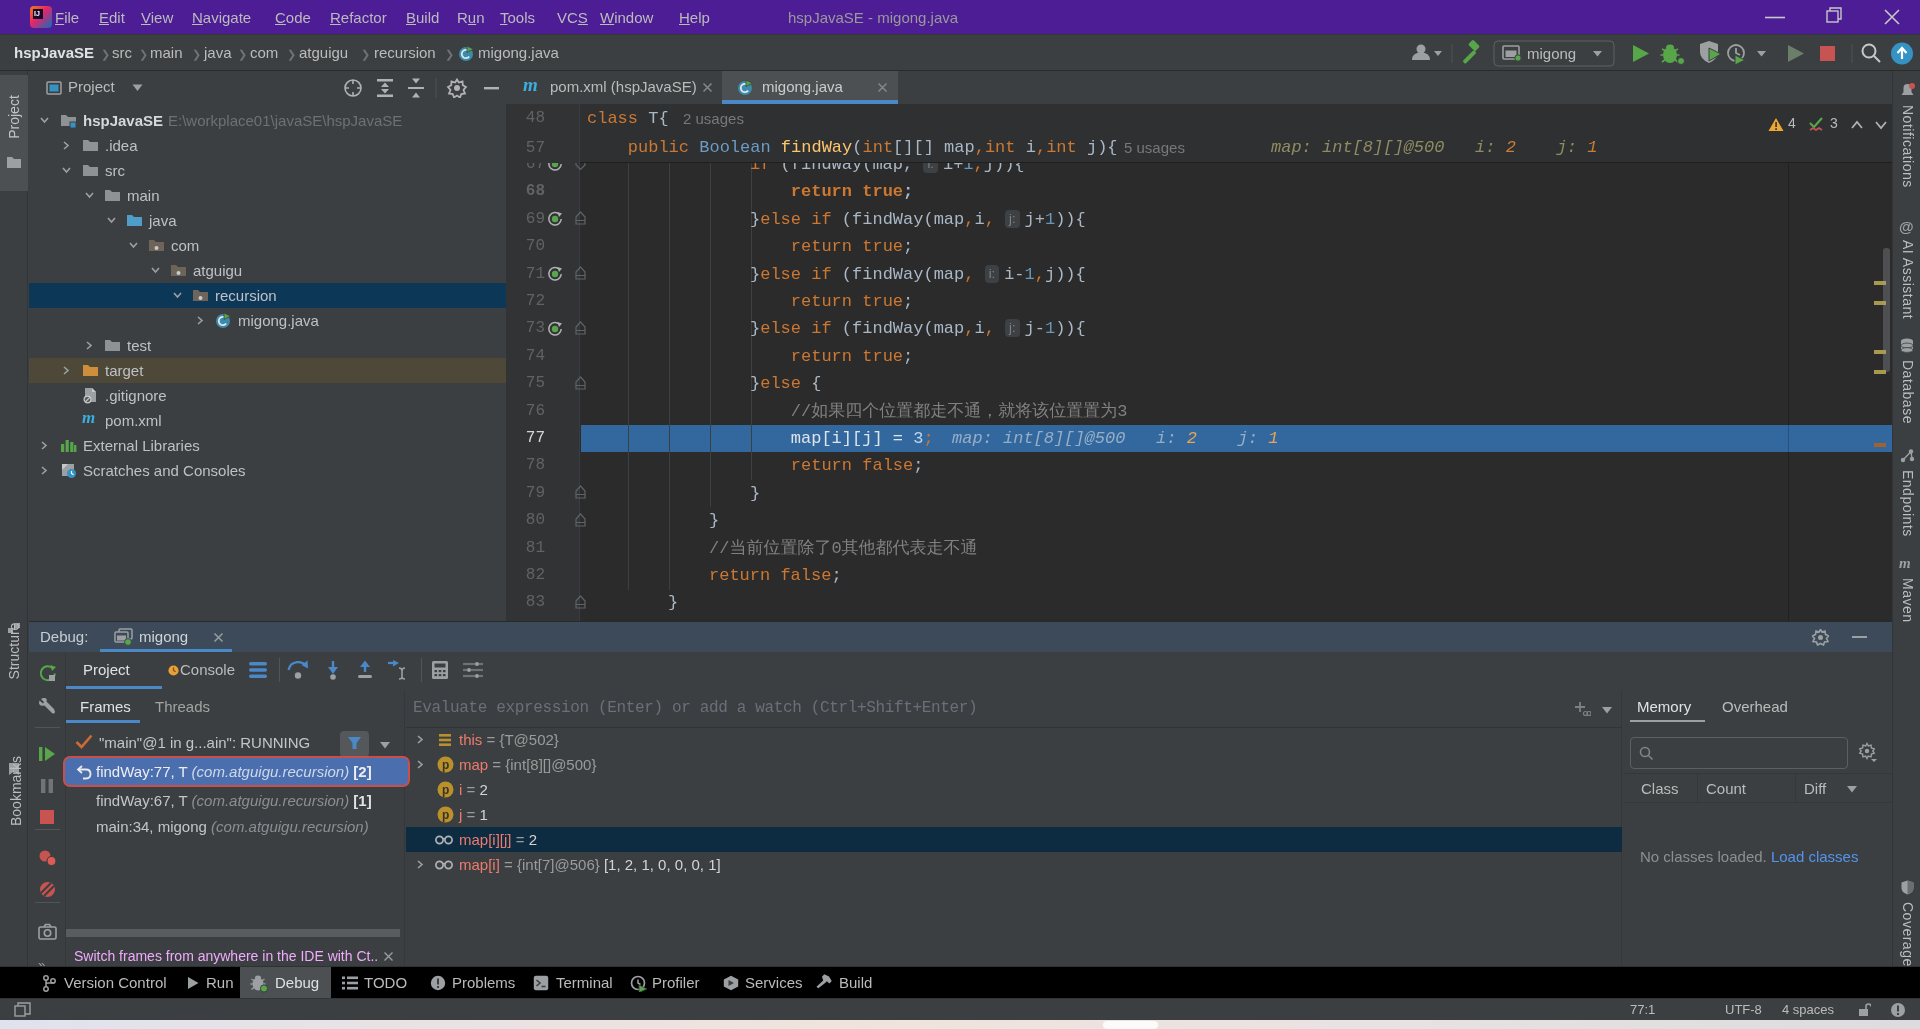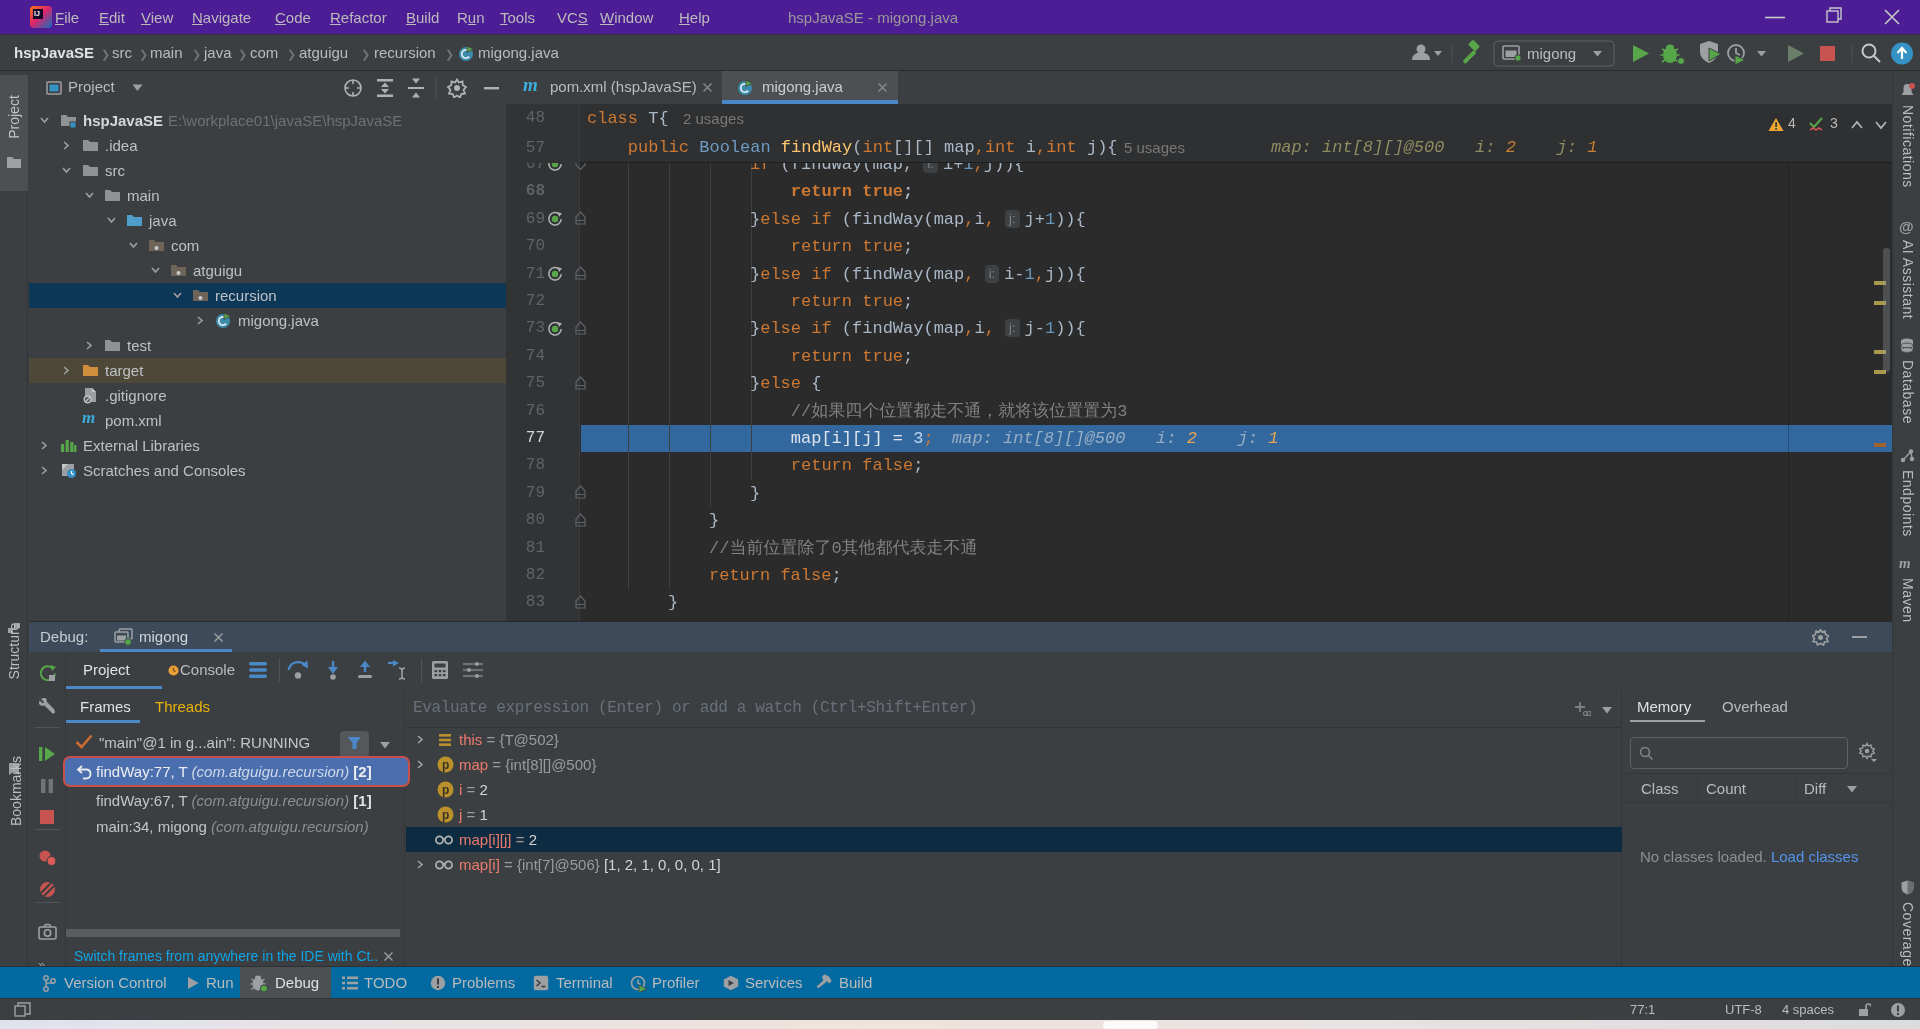--- a/index.html
+++ b/index.html
@@ -646,21 +646,21 @@
       </g>
       <circle cx="15" cy="3" r="2" fill="#9da0a2"></circle>
           <circle cx="7" cy="9" r="2" fill="#9da0a2"></circle>
           <circle cx="15" cy="15" r="2" fill="#9da0a2"></circle>
     </svg>
   </div>
 
   <div class="a" style="left:37px;top:68px;width:339px;height:277px;border-right:1px solid #34383a;">
     <span class="a" style="left:14px;top:0;line-height:33px;color:#dfe1e3;font-size:15px;">Frames</span>
     <div class="a" style="left:0;top:30px;width:74px;height:3px;background:#4a88c7;"></div>
-    <span class="a" style="left:89px;top:0;line-height:33px;color:#eab308;font-size:15px;">Threads</span>
+    <span class="a" style="left:89px;top:0;line-height:33px;color:#a3a3a3;font-size:15px;">Threads</span>
 
     <svg class="a" style="left:9px;top:44px;" width="18" height="15" viewBox="0 0 18 15">
           <path d="M 1.5 8 L 6.5 13 L 16.5 1.5" fill="none" stroke="#cd6b34" stroke-width="2.6"></path>
         </svg>
     <span class="a" style="left:33px;top:40px;line-height:26px;color:#c2c6ca;font-size:15px;white-space:pre;">"main"@1 in g...ain": RUNNING</span>
     <div class="a" style="left:274px;top:41px;width:29px;height:26px;background:#54585a;border-radius:4px;">
       <svg class="a" style="left:7px;top:5px;" width="15" height="15" viewBox="0 0 15 15">
             <path d="M 1 1 L 14 1 L 9.5 7 L 9.5 13 L 5.5 13 L 5.5 7 Z" fill="#4a88c7"></path>
           </svg>
     </div>
@@ -674,21 +674,21 @@
       <path d="M 3 5.5 L 11 5.5 Q 15.5 5.5 15.5 10 Q 15.5 14.5 11 14.5 L 8 14.5" fill="none" stroke="#e8eaec" stroke-width="1.8"></path>
     </svg>
     <span class="a" style="left:30px;top:66px;line-height:31px;color:#eceef0;font-size:15px;white-space:pre;">findWay:77, T <i style="color:#ced8e8;">(com.atguigu.recursion)</i> <b>[2]</b></span>
 
     <span class="a" style="left:30px;top:98px;line-height:26px;color:#c2c6ca;font-size:15px;white-space:pre;">findWay:67, T <i style="color:#8a8f93;">(com.atguigu.recursion)</i> <b style="color:#dfe1e3;">[1]</b></span>
 
     <span class="a" style="left:30px;top:124px;line-height:26px;color:#c2c6ca;font-size:15px;white-space:pre;">main:34, migong <i style="color:#8a8f93;">(com.atguigu.recursion)</i></span>
 
     <div class="a" style="left:0;top:239px;width:334px;height:8px;background:#595d5f;"></div>
 
-    <span class="a" style="left:8px;top:254px;line-height:24px;color:#0ea5e9;font-size:14px;white-space:pre;">Switch frames from anywhere in the IDE with Ct..</span>
+    <span class="a" style="left:8px;top:254px;line-height:24px;color:#f0abfc;font-size:14px;white-space:pre;">Switch frames from anywhere in the IDE with Ct..</span>
     <svg class="a" style="left:317px;top:261px;" width="11" height="11" viewBox="0 0 11 11">
           <path d="M 1.5 1.5 L 9.5 9.5 M 9.5 1.5 L 1.5 9.5" stroke="#9a9da0" stroke-width="1.4"></path>
         </svg>
   </div>
 
   <div class="a" style="left:377px;top:68px;width:1216px;height:277px;border-right:1px solid #34383a;">
     <div class="a" style="left:0;top:0;width:1216px;height:38px;border-bottom:1px solid #313435;"></div>
     <span class="a mono" style="left:7px;top:0;line-height:37px;color:#69707a;font-size:16px;letter-spacing:-0.35px;">Evaluate expression (Enter) or add a watch (Ctrl+Shift+Enter)</span>
     <svg class="a" style="left:1167px;top:10px;" width="18" height="18" viewBox="0 0 18 18">
       <path d="M 7 2 L 7 12 M 2 7 L 12 7" stroke="#7d8184" stroke-width="1.8"></path>
@@ -779,21 +779,21 @@
       <div class="a" style="left:172px;top:0;width:1px;height:29px;background:#34383a;"></div>
       <span class="a" style="left:181px;top:0;line-height:29px;color:#bbbbbb;font-size:15px;">Diff</span>
       <svg class="a" style="left:223px;top:11px;" width="12" height="9" viewBox="0 0 12 9">
             <path d="M 1 1 L 11 1 L 6 7.5 Z" fill="#9da0a2"></path>
           </svg>
     </div>
     <span class="a" style="left:17px;top:158px;color:#8c9093;font-size:15px;">No classes loaded. <span style="color:#5394ec;">Load classes</span></span>
   </div>
 </div>
 
-<div class="a" id="bottombar" style="left:0;top:966px;width:1920px;height:32px;background:#0369a1;border-top:1px solid #2f3233;color:#bbbbbb;font-size:15px;">
+<div class="a" id="bottombar" style="left:0;top:966px;width:1920px;height:32px;background:#000000;border-top:1px solid #2f3233;color:#bbbbbb;font-size:15px;">
   <svg class="a" style="left:42px;top:8px;" width="15" height="17" viewBox="0 0 15 17">
     <circle cx="4" cy="3" r="2.2" fill="none" stroke="#9da0a2" stroke-width="1.5"></circle>
     <circle cx="11" cy="6" r="2.2" fill="none" stroke="#9da0a2" stroke-width="1.5"></circle>
     <circle cx="4" cy="14" r="2.2" fill="none" stroke="#9da0a2" stroke-width="1.5"></circle>
     <path d="M 4 5 L 4 12 M 4 9 Q 4 8 6 8 L 9 8 Q 11 8 11 7" fill="none" stroke="#9da0a2" stroke-width="1.5"></path>
   </svg>
   <span class="a" style="left:64px;top:0;line-height:31px;">Version Control</span>
   <svg class="a" style="left:186px;top:9px;" width="14" height="14" viewBox="0 0 14 14">
         <path d="M 2 1 L 12.5 7 L 2 13 Z" fill="#9da0a2"></path>
       </svg>

